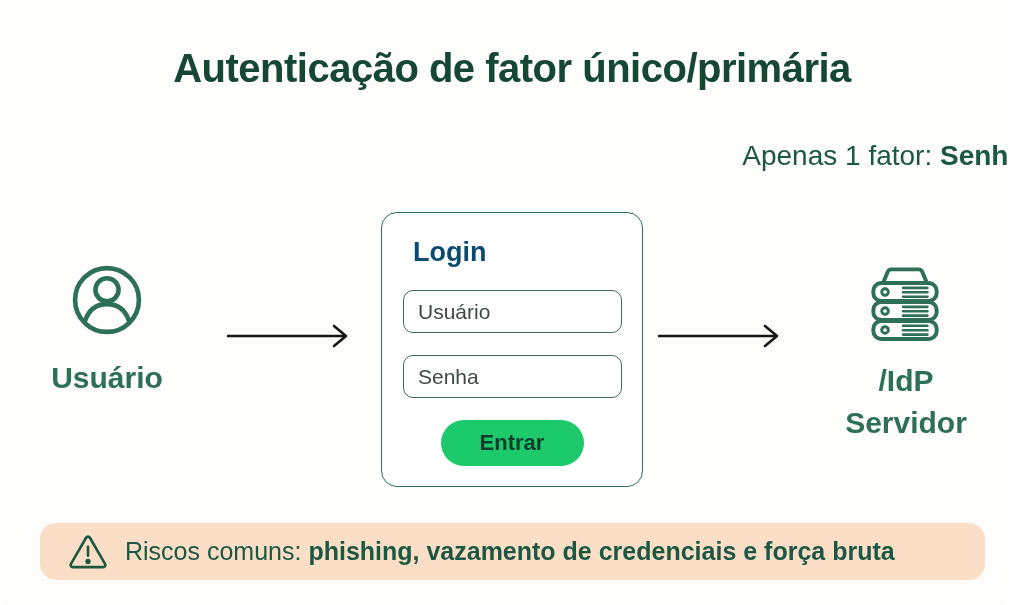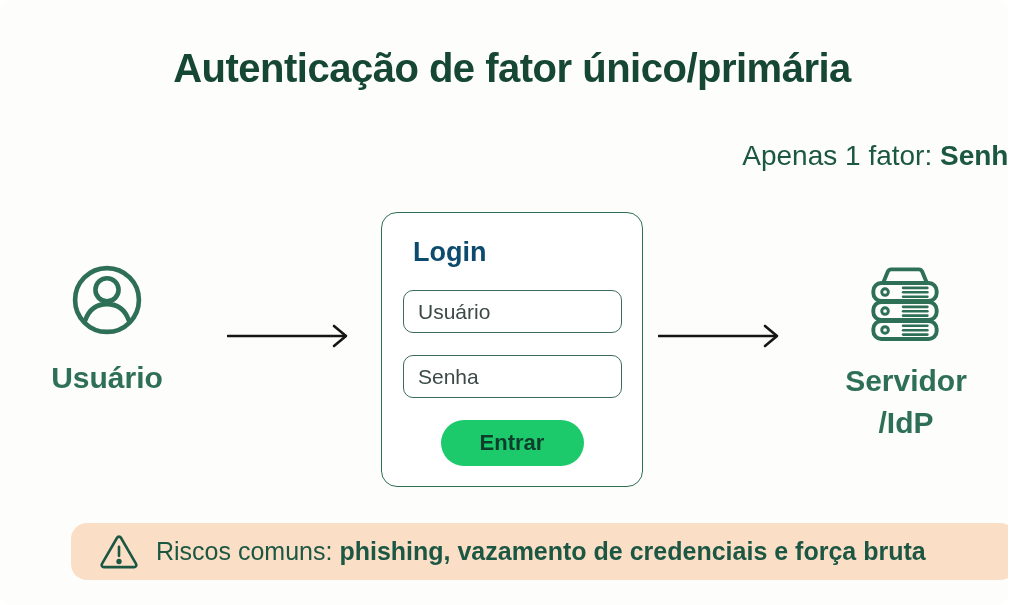--- a/index.html
+++ b/index.html
@@ -103,21 +103,20 @@
 
   .risk-banner {
     position: absolute;
     left: 40px; top: 523px;
     width: 945px; height: 57px;
     background: var(--banner-bg, #FBDEC6);
     border-radius: 16px;
     display: flex;
     align-items: center;
     padding-left: 28px;
-    margin-left: 31px;
   }
   .risk-banner .warn { width: 40px; height: 37px; flex: 0 0 auto; }
   .risk-text {
     margin-left: 17px;
     font-size: 25px;
     color: var(--banner-text, #1B5743);
     white-space: nowrap;
   }
   .risk-text .pre { white-space: pre-wrap; }
   .risk-text .bold { font-weight: 700; }
@@ -183,22 +182,22 @@
         <line x1="36" y1="45" x2="61" y2="45"></line>
           <line x1="36" y1="49.5" x2="61" y2="49.5"></line>
           <line x1="36" y1="54" x2="61" y2="54"></line>
         <line x1="36" y1="64.5" x2="61" y2="64.5"></line>
           <line x1="36" y1="69" x2="61" y2="69"></line>
           <line x1="36" y1="73.5" x2="61" y2="73.5"></line>
       </g>
     </svg>
   </div>
   <div class="node-label" id="server-label">
+    <div>/IdP</div>
     <div>Servidor</div>
-    <div>/IdP</div>
   </div>
 
   <div class="risk-banner">
     <div class="warn">
       <svg width="40" height="37" viewBox="0 0 46 42" fill="none" stroke="#1B5743" stroke-width="3" stroke-linecap="round" stroke-linejoin="round">
         <path d="M20.8 5.2 L3.4 35.3 C2.4 37 3.6 39 5.6 39 H40.4 C42.4 39 43.6 37 42.6 35.3 L25.2 5.2 C24.2 3.5 21.8 3.5 20.8 5.2 Z"></path>
         <line x1="23" y1="15.5" x2="23" y2="26"></line>
         <circle cx="23" cy="32.5" r="1.6" fill="#1B5743"></circle>
       </svg>
     </div>

